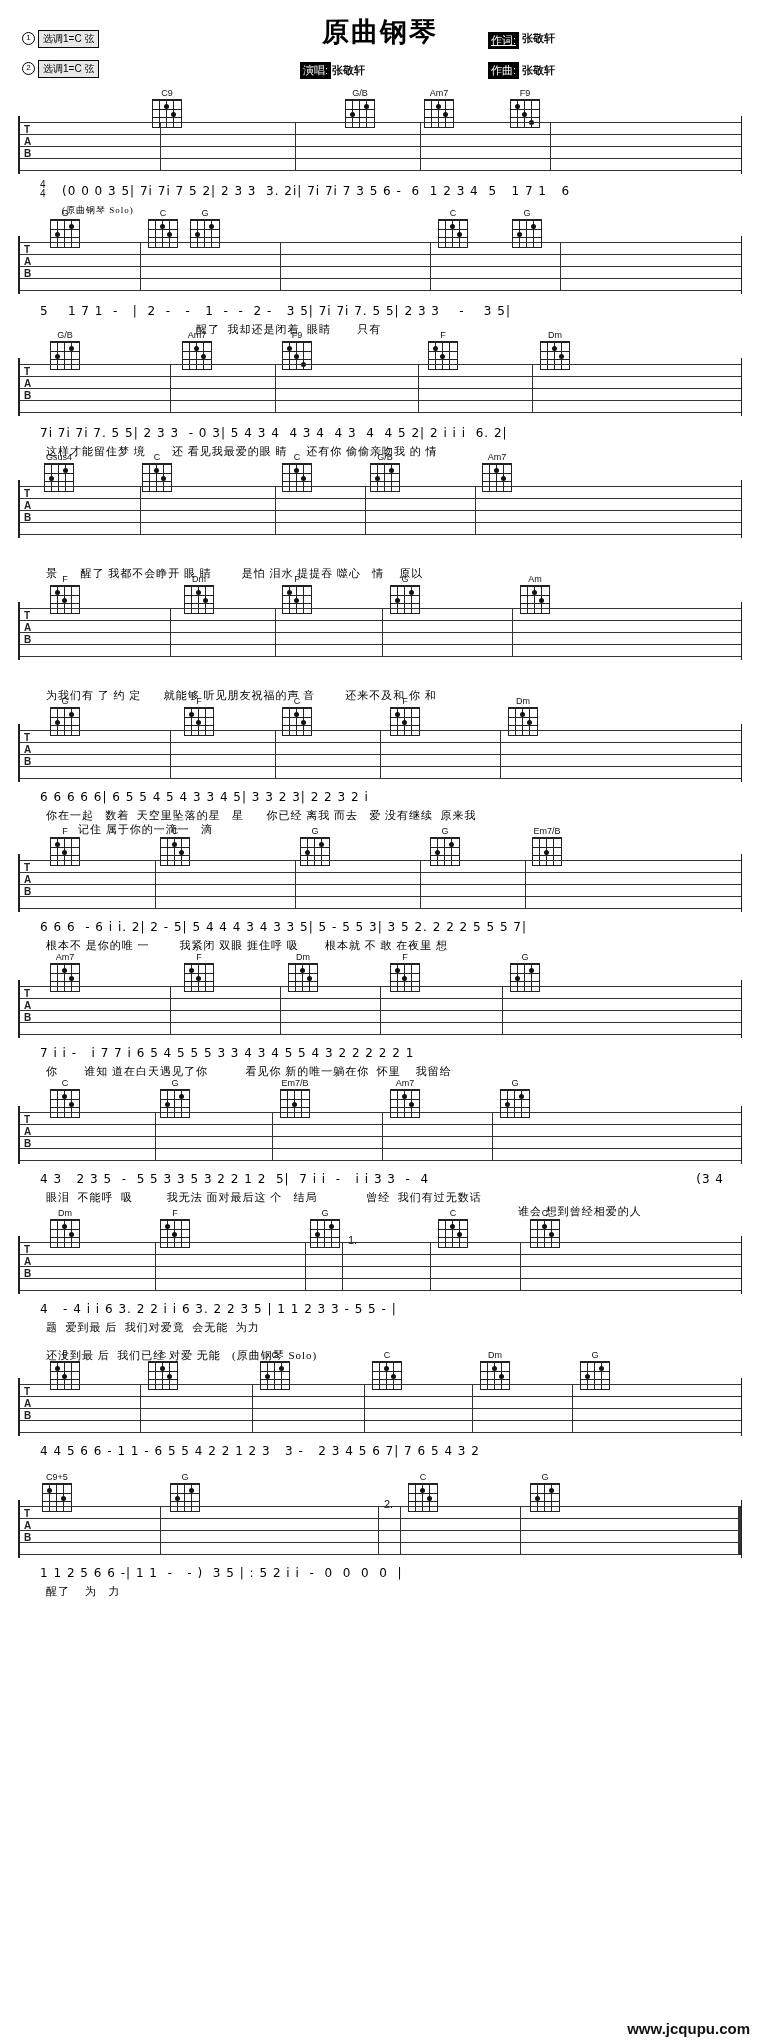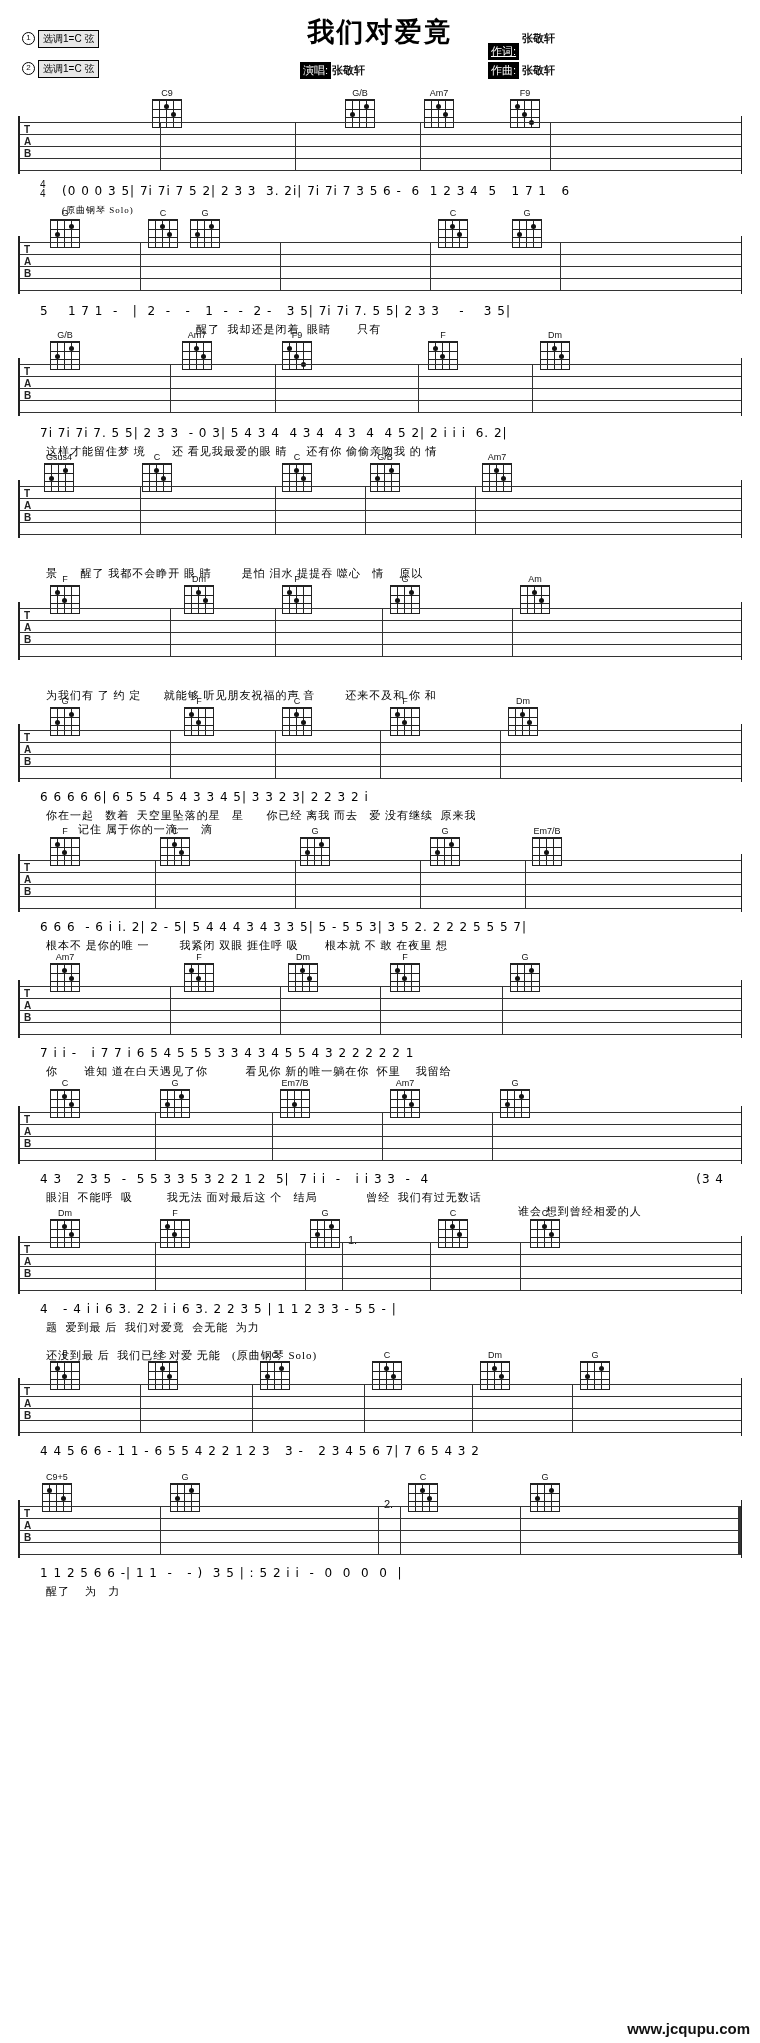--- a/index.html
+++ b/index.html
@@ -71,29 +71,29 @@
     position:absolute;right:10px;bottom:6px;font-size:15px;font-weight:bold;
     color:#111;font-family:"Liberation Sans",sans-serif;
   }
   .repeat{position:absolute;font-size:11px;}
 </style>
 </head>
 <body>
 
 <div class="sheet">
 
-  <div class="title">我们对爱竟</div>
+  <div class="title">原曲钢琴</div>
 
   <div class="circle-num" style="left:22px;top:32px;">1</div>
   <div class="tag" style="left:38px;top:30px;">选调1=C 弦</div>
 
   <div class="circle-num" style="left:22px;top:62px;">2</div>
   <div class="tag" style="left:38px;top:60px;">选调1=C 弦</div>
 
-  <div class="label-box" style="left:488px;top:43px;text-decoration:underline;">作词:</div>
+  <div class="label-box" style="left:488px;top:32px;text-decoration:underline;">作词:</div>
   <div class="hdr-line" style="left:522px;top:31px;font-weight:bold;">张敬轩</div>
 
   <div class="label-box" style="left:488px;top:62px;">作曲:</div>
   <div class="hdr-line" style="left:522px;top:63px;font-weight:bold;">张敬轩</div>
 
   <div class="label-box" style="left:300px;top:62px;">演唱:</div>
   <div class="hdr-line" style="left:332px;top:63px;font-weight:bold;">张敬轩</div>
 
   <div class="system" style="top:88px;">
     <div class="chord" style="left:132px;top:0;">

